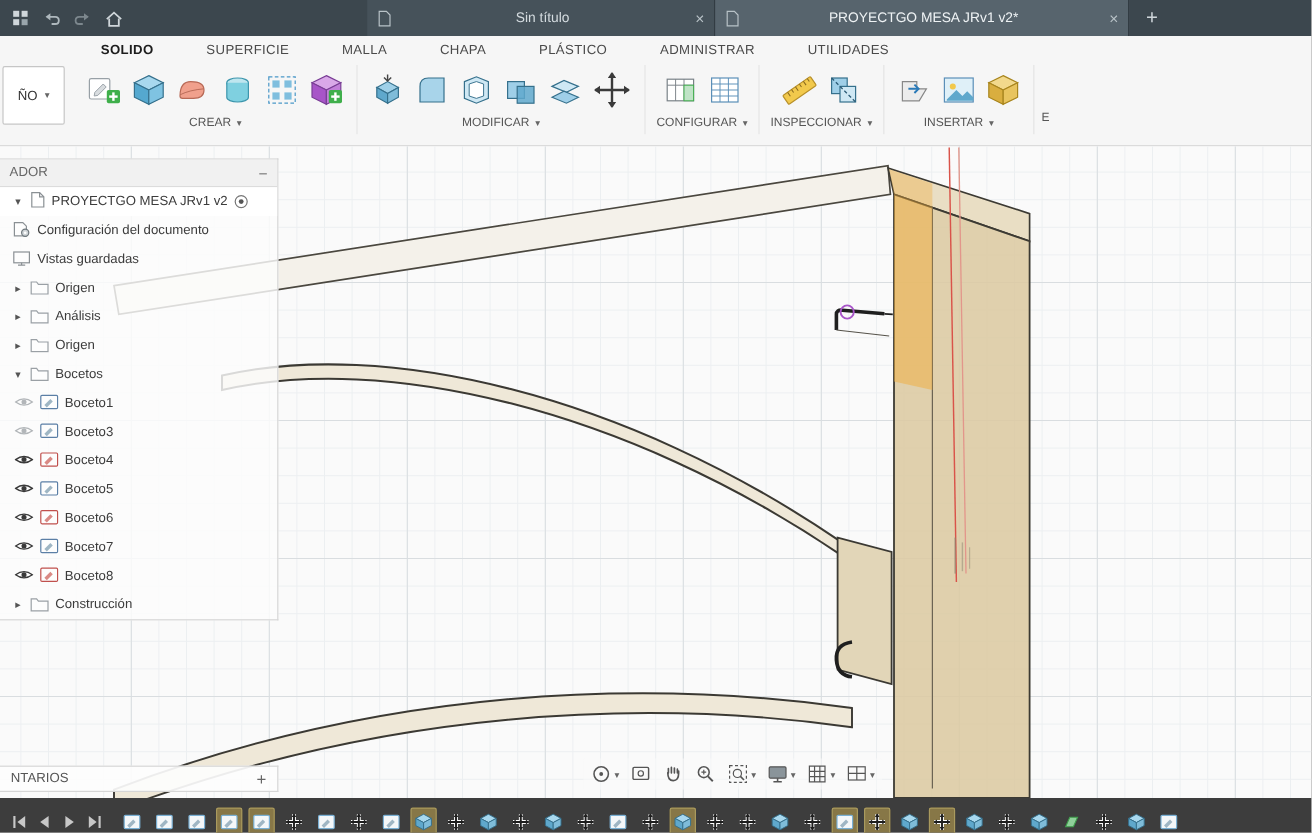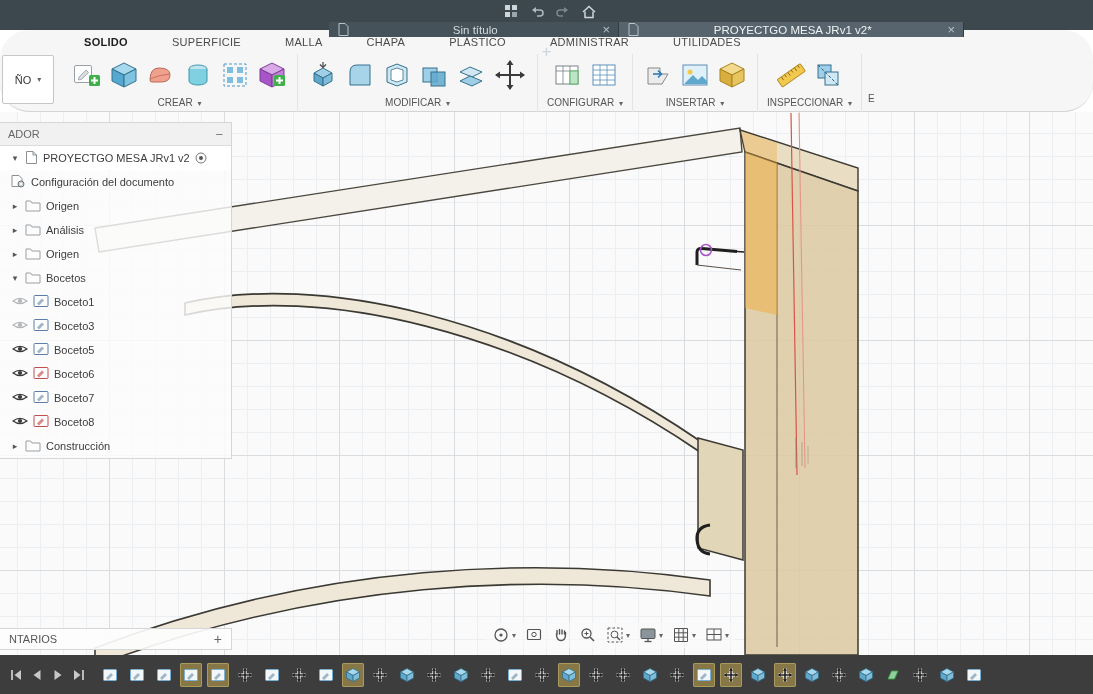--- a/index.html
+++ b/index.html
@@ -1,33 +1,33 @@
 <!DOCTYPE html>
 <html><head>
 <meta charset="utf-8">
 <style>
   html,body{margin:0;padding:0;background:#888;}
   .app{position:relative;width:1093px;height:694px;overflow:hidden;background:#fff;
        font-family:"Liberation Sans",sans-serif;-webkit-font-smoothing:antialiased;}
 
   
-  .titlebar{height:30px;background:#3c474e;display:flex;align-items:center;flex-direction:column;}
+  .titlebar{height:30px;background:#3c474e;display:flex;align-items:center;}
   .qat{display:flex;align-items:center;gap:4px;padding-left:6px;}
   .tbtn{width:22px;height:22px;display:flex;align-items:center;justify-content:center;}
   .doc-tabs{display:flex;height:30px;margin-left:200px;}
   .doc-tab{display:flex;align-items:center;padding:0 8px;font-size:11.5px;color:#d4dbdf;
            background:#46525a;border-right:1px solid #323c43;box-sizing:border-box;}
   .doc-tab.active{background:#57646d;color:#eef2f4;}
   .doc-tab .tabicon{margin-right:6px;display:flex;}
   .doc-tab .tablabel{flex:1;text-align:center;overflow:hidden;white-space:nowrap;}
   .doc-tab .tabclose{margin-left:8px;font-size:13px;color:#b8c2c7;cursor:default;}
   .newtab{color:#cfd6da;font-size:17px;padding:0 14px;line-height:30px;}
 
   
-  .ribbon{height:82px;background:#f6f6f6;border-bottom:1px solid #d4d4d4;box-sizing:border-box;border-radius:29px;}
+  .ribbon{height:92px;background:#f6f6f6;border-bottom:1px solid #d4d4d4;box-sizing:border-box;}
   .rtabs{display:flex;height:24px;align-items:center;padding-left:62px;}
   .rtab{padding:0 22px;font-size:11px;color:#4a4a4a;letter-spacing:.3px;line-height:24px;}
   .rtab.active{font-weight:bold;color:#1d1d1d;}
   .rtools{display:flex;height:58px;align-items:stretch;padding-left:2px;overflow:hidden;}
   .workspace{width:50px;margin:1px 8px 8px 0;border:1px solid #c6c6c6;background:#fff;border-radius:2px;
              display:flex;align-items:center;justify-content:center;font-size:11px;color:#333;gap:4px;}
   .rgroup{display:flex;flex-direction:column;align-items:center;padding:0 9px;border-right:1px solid #e4e4e4;}
   .ricons{display:flex;align-items:center;gap:5px;height:42px;}
   .rbtn{display:flex;align-items:center;justify-content:center;padding:1px;border-radius:2px;}
   .rlabel{font-size:10px;color:#555;margin-top:1px;white-space:nowrap;}
@@ -260,61 +260,61 @@
                 <path d="M4 10 H26 M4 15 H26 M4 20 H26 M11 5 V25 M18 5 V25" stroke="#5b8fb8" stroke-width=".8"></path>
               </svg>
             </div>
           </div>
           <div class="rlabel">CONFIGURAR <span class="caret">▾</span></div>
         </div>
         <div class="rgroup">
           <div class="ricons">
             <div class="rbtn">
               <svg width="30" height="30" viewBox="0 0 30 30">
-                <path d="M5 8 H17 V14 H25 L19 24 H5 Z" fill="#ececec" stroke="#888"></path>
-                <path d="M10 14 H18" stroke="#2a7ab8" stroke-width="1.6"></path>
-                <path d="M15 10.5 L18.5 14 L15 17.5" fill="none" stroke="#2a7ab8" stroke-width="1.6"></path>
-              </svg>
-            </div>
-            <div class="rbtn">
-              <svg width="30" height="30" viewBox="0 0 30 30">
-                <rect x="3" y="5" width="24" height="20" fill="#dff0f8" stroke="#5b8fb8"></rect>
-                <circle cx="10" cy="12" r="2.5" fill="#f2c94c"></circle>
-                <path d="M5 23 L13 15 L18 20 L22 16 L27 21 V24 H5 Z" fill="#5fa8cc"></path>
-              </svg>
-            </div>
-            <div class="rbtn">
-              <svg width="30" height="30" viewBox="0 0 30 30">
-                <path d="M15 3 L27 9 L15 15 L3 9 Z" fill="#f2d98c" stroke="#a8851e"></path>
-                <path d="M3 9 L15 15 L15 27 L3 21 Z" fill="#d9ae3f" stroke="#a8851e"></path>
-                <path d="M27 9 L15 15 L15 27 L27 21 Z" fill="#e8c45f" stroke="#a8851e"></path>
-              </svg>
-            </div>
-          </div>
-          <div class="rlabel">INSERTAR <span class="caret">▾</span></div>
-        </div>
-        <div class="rgroup">
-          <div class="ricons">
-            <div class="rbtn">
-              <svg width="30" height="30" viewBox="0 0 30 30">
                 <g transform="rotate(-35 15 15)">
                   <rect x="1" y="11" width="28" height="9" rx="1" fill="#f2c94c" stroke="#b8902a"></rect>
                   <path d="M6 11 v4 M10 11 v3 M14 11 v4 M18 11 v3 M22 11 v4 M26 11 v3" stroke="#8a6a1e" stroke-width=".9"></path>
                 </g>
               </svg>
             </div>
             <div class="rbtn">
               <svg width="30" height="30" viewBox="0 0 30 30">
                 <rect x="5" y="5" width="13" height="13" fill="#9fcfe8" stroke="#35708c"></rect>
                 <rect x="12" y="12" width="13" height="13" fill="#cfe8f4" stroke="#35708c"></rect>
                 <path d="M5 5 L25 25" stroke="#2a5a75" stroke-dasharray="3 2"></path>
               </svg>
             </div>
           </div>
           <div class="rlabel">INSPECCIONAR <span class="caret">▾</span></div>
+        </div>
+        <div class="rgroup">
+          <div class="ricons">
+            <div class="rbtn">
+              <svg width="30" height="30" viewBox="0 0 30 30">
+                <path d="M5 8 H17 V14 H25 L19 24 H5 Z" fill="#ececec" stroke="#888"></path>
+                <path d="M10 14 H18" stroke="#2a7ab8" stroke-width="1.6"></path>
+                <path d="M15 10.5 L18.5 14 L15 17.5" fill="none" stroke="#2a7ab8" stroke-width="1.6"></path>
+              </svg>
+            </div>
+            <div class="rbtn">
+              <svg width="30" height="30" viewBox="0 0 30 30">
+                <rect x="3" y="5" width="24" height="20" fill="#dff0f8" stroke="#5b8fb8"></rect>
+                <circle cx="10" cy="12" r="2.5" fill="#f2c94c"></circle>
+                <path d="M5 23 L13 15 L18 20 L22 16 L27 21 V24 H5 Z" fill="#5fa8cc"></path>
+              </svg>
+            </div>
+            <div class="rbtn">
+              <svg width="30" height="30" viewBox="0 0 30 30">
+                <path d="M15 3 L27 9 L15 15 L3 9 Z" fill="#f2d98c" stroke="#a8851e"></path>
+                <path d="M3 9 L15 15 L15 27 L3 21 Z" fill="#d9ae3f" stroke="#a8851e"></path>
+                <path d="M27 9 L15 15 L15 27 L27 21 Z" fill="#e8c45f" stroke="#a8851e"></path>
+              </svg>
+            </div>
+          </div>
+          <div class="rlabel">INSERTAR <span class="caret">▾</span></div>
         </div>
         <div class="overflow-label">E</div>
       </div>
   </div>
 
   <div class="main">
 
     <svg class="scene" width="1093" height="543" viewBox="0 0 1093 543">
 
       <polygon points="95,116 740,16 742,40 99,140" fill="#f4f1ea" stroke="#4a473f" stroke-width="1.4"></polygon>
@@ -371,20 +371,27 @@
       <div id="browser-items">
           <div class="brow">
             <span><svg width="16" height="14" viewBox="0 0 16 14">
                 <path d="M2 1.5 H9 L12 4.5 V12.5 H2 Z" fill="#fdfdfd" stroke="#8a9094"></path>
                 <circle cx="11" cy="10" r="3" fill="#cfd4d7" stroke="#6e777c"></circle>
                 <circle cx="11" cy="10" r="1.1" fill="#fff"></circle>
               </svg></span>
             <span class="blabel">Configuración del documento</span>
           </div>
           <div class="brow">
+            <span><svg width="16" height="14" viewBox="0 0 16 14">
+                <rect x="1.5" y="2" width="13" height="9" fill="#fdfdfd" stroke="#8a9094"></rect>
+                <path d="M8 11 V13 M5 13 H11" stroke="#8a9094"></path>
+              </svg></span>
+            <span class="blabel">Vistas guardadas</span>
+          </div>
+          <div class="brow">
             <span class="chev">▸</span>
             <span><svg width="16" height="14" viewBox="0 0 16 14">
                 <path d="M1 3 H5.5 L7 5 H15 V13 H1 Z" fill="#fdfdfd" stroke="#9aa0a5"></path>
               </svg></span>
             <span class="blabel">Origen</span>
           </div>
           <div class="brow">
             <span class="chev">▸</span>
             <span><svg width="16" height="14" viewBox="0 0 16 14">
                 <path d="M1 3 H5.5 L7 5 H15 V13 H1 Z" fill="#fdfdfd" stroke="#9aa0a5"></path>
@@ -419,20 +426,31 @@
           <div class="brow lvl2">
             <span><svg width="16" height="12" viewBox="0 0 16 12">
                 <path d="M1 6 Q8 .8 15 6 Q8 11.2 1 6 Z" fill="none" stroke="#b2b6b9" stroke-width="1.1"></path>
                 <circle cx="8" cy="6" r="2.1" fill="#b2b6b9"></circle>
               </svg></span>
             <span><svg width="16" height="14" viewBox="0 0 16 14">
                 <rect x="1" y="1.5" width="14" height="11" rx="1" fill="#fdfdfd" stroke="#5b7fa6"></rect>
                 <path d="M4 9.5 L9 4.5 L11 6.5 L6 11.5 Z" fill="#9fb6c4"></path>
               </svg></span>
             <span class="blabel">Boceto3</span>
+          </div>
+          <div class="brow lvl2">
+            <span><svg width="16" height="12" viewBox="0 0 16 12">
+                <path d="M1 6 Q8 .8 15 6 Q8 11.2 1 6 Z" fill="none" stroke="#3a3a3a" stroke-width="1.1"></path>
+                <circle cx="8" cy="6" r="2.1" fill="#3a3a3a"></circle>
+              </svg></span>
+            <span><svg width="16" height="14" viewBox="0 0 16 14">
+                <rect x="1" y="1.5" width="14" height="11" rx="1" fill="#fdfdfd" stroke="#c0504d"></rect>
+                <path d="M4 9.5 L9 4.5 L11 6.5 L6 11.5 Z" fill="#d98a85"></path>
+              </svg></span>
+            <span class="blabel">Boceto4</span>
           </div>
           <div class="brow lvl2">
             <span><svg width="16" height="12" viewBox="0 0 16 12">
                 <path d="M1 6 Q8 .8 15 6 Q8 11.2 1 6 Z" fill="none" stroke="#3a3a3a" stroke-width="1.1"></path>
                 <circle cx="8" cy="6" r="2.1" fill="#3a3a3a"></circle>
               </svg></span>
             <span><svg width="16" height="14" viewBox="0 0 16 14">
                 <rect x="1" y="1.5" width="14" height="11" rx="1" fill="#fdfdfd" stroke="#5b7fa6"></rect>
                 <path d="M4 9.5 L9 4.5 L11 6.5 L6 11.5 Z" fill="#9fb6c4"></path>
               </svg></span>

